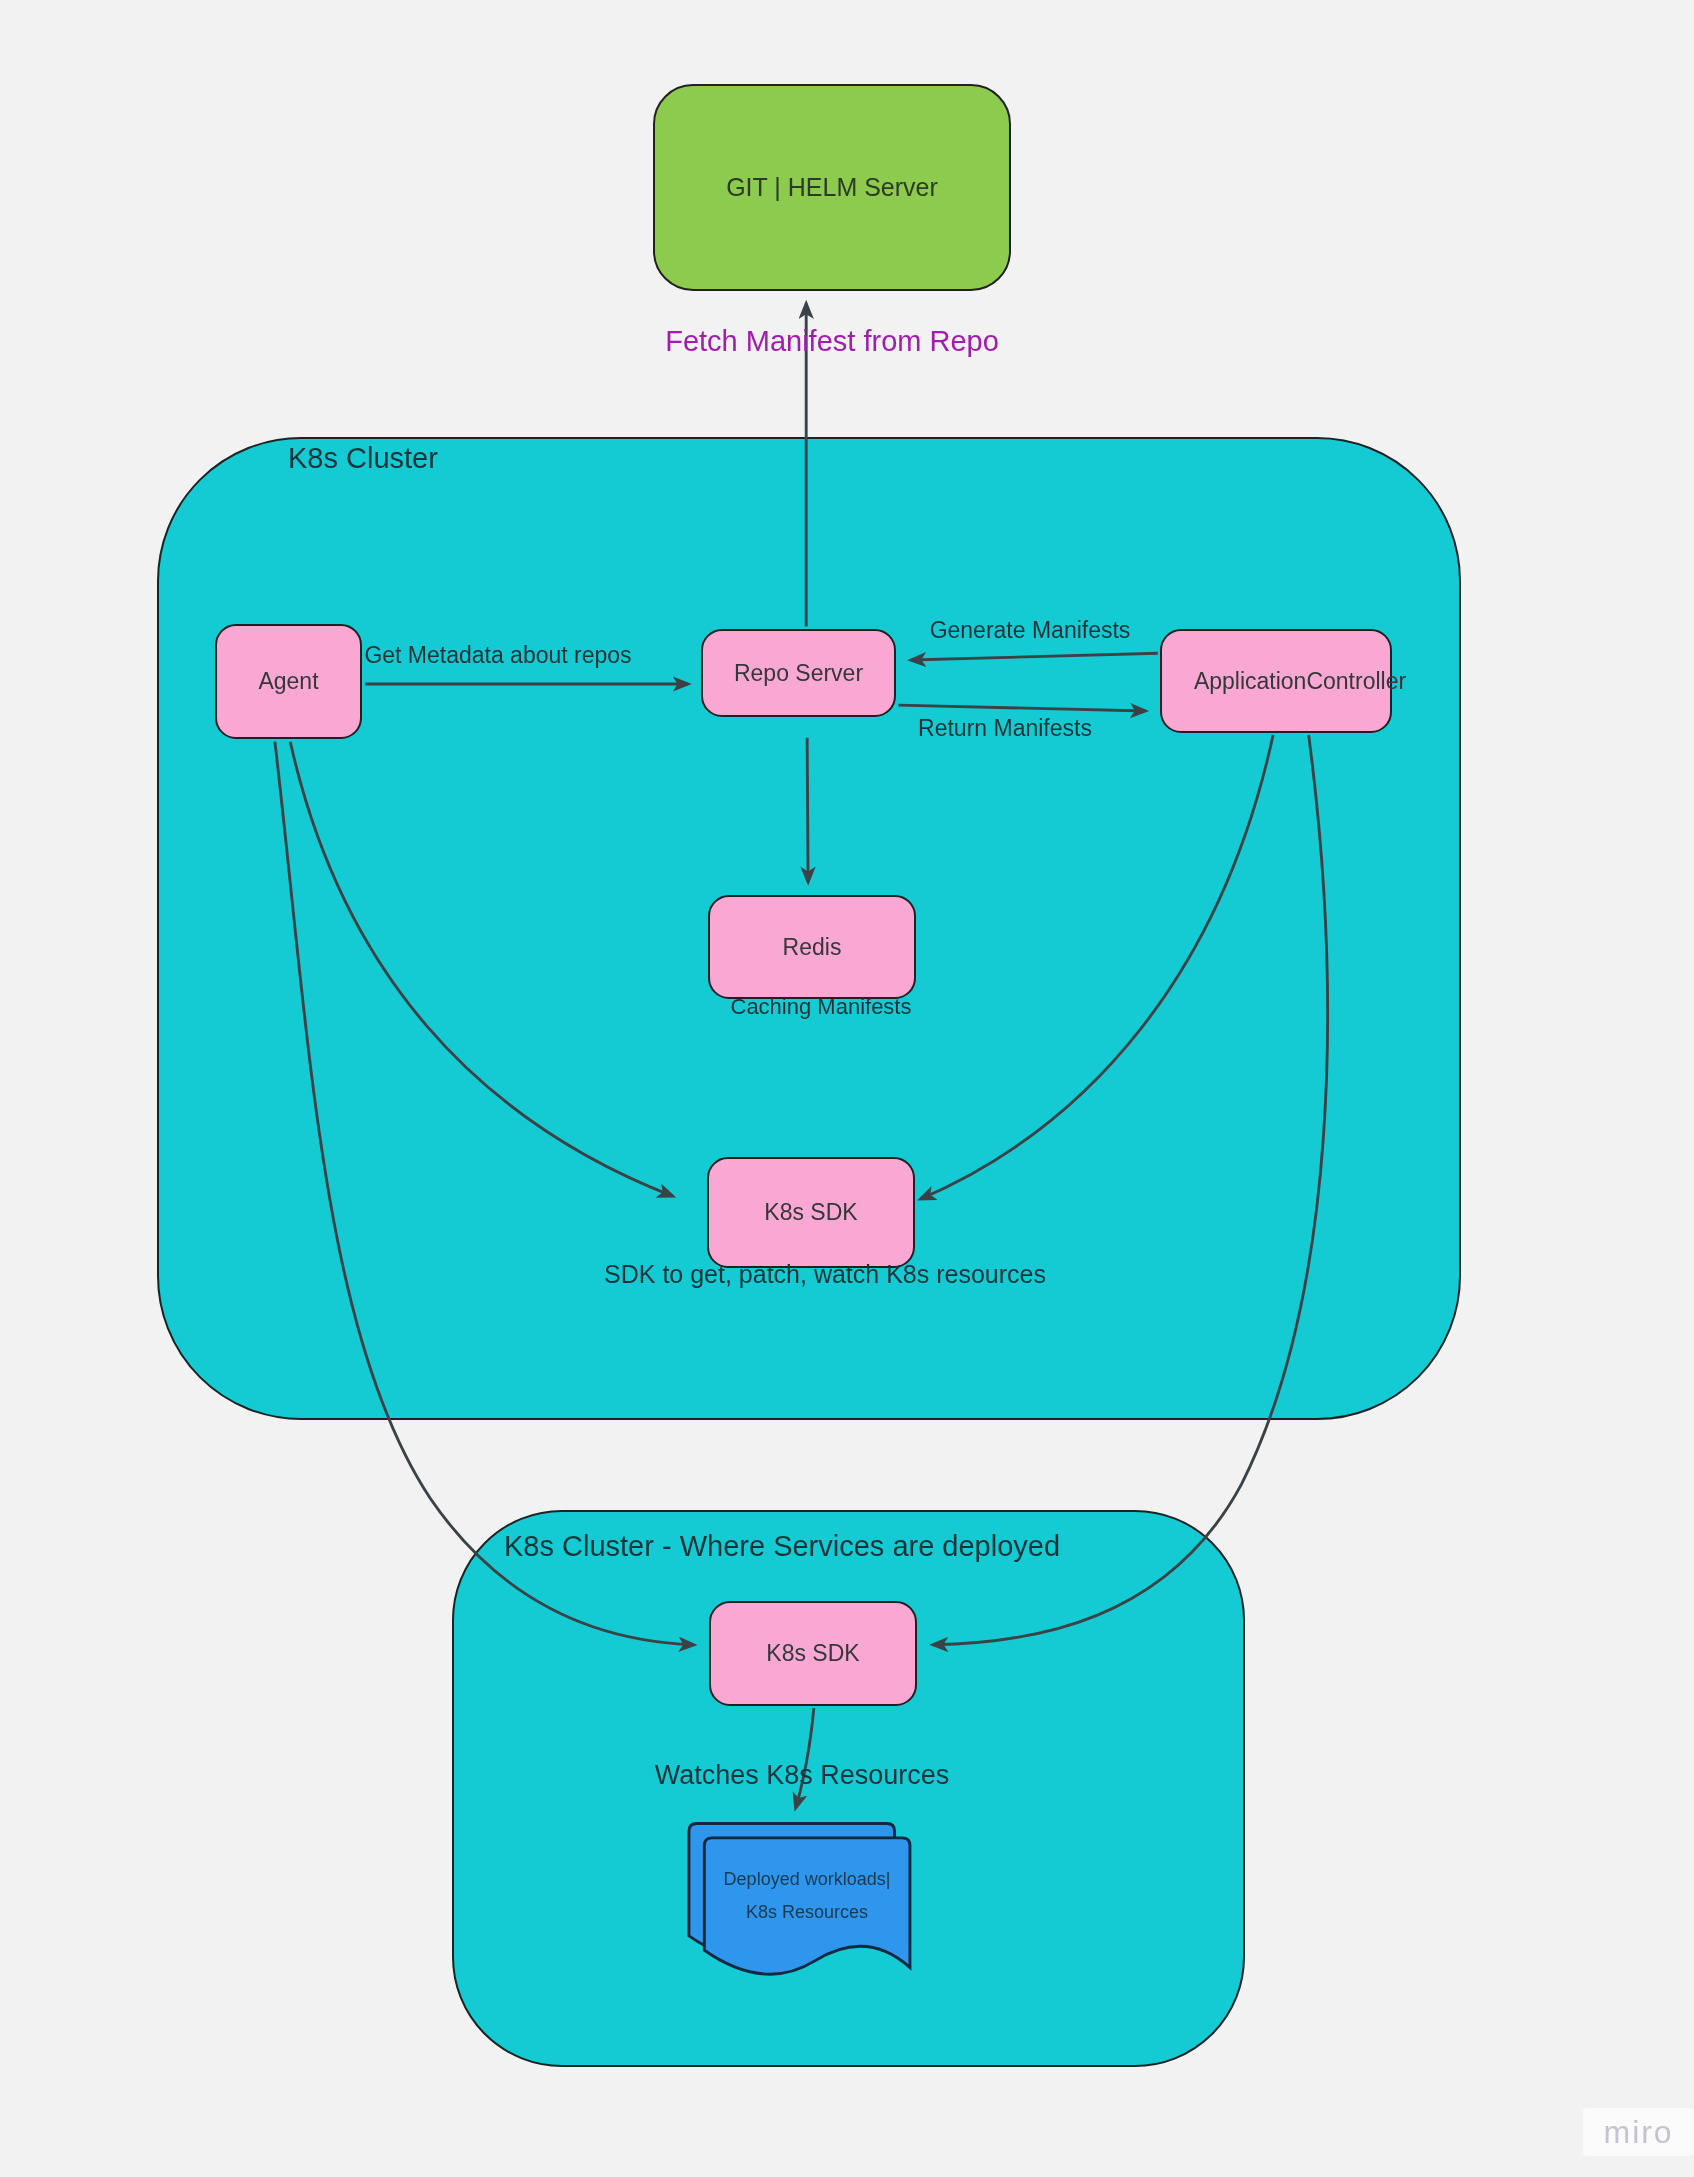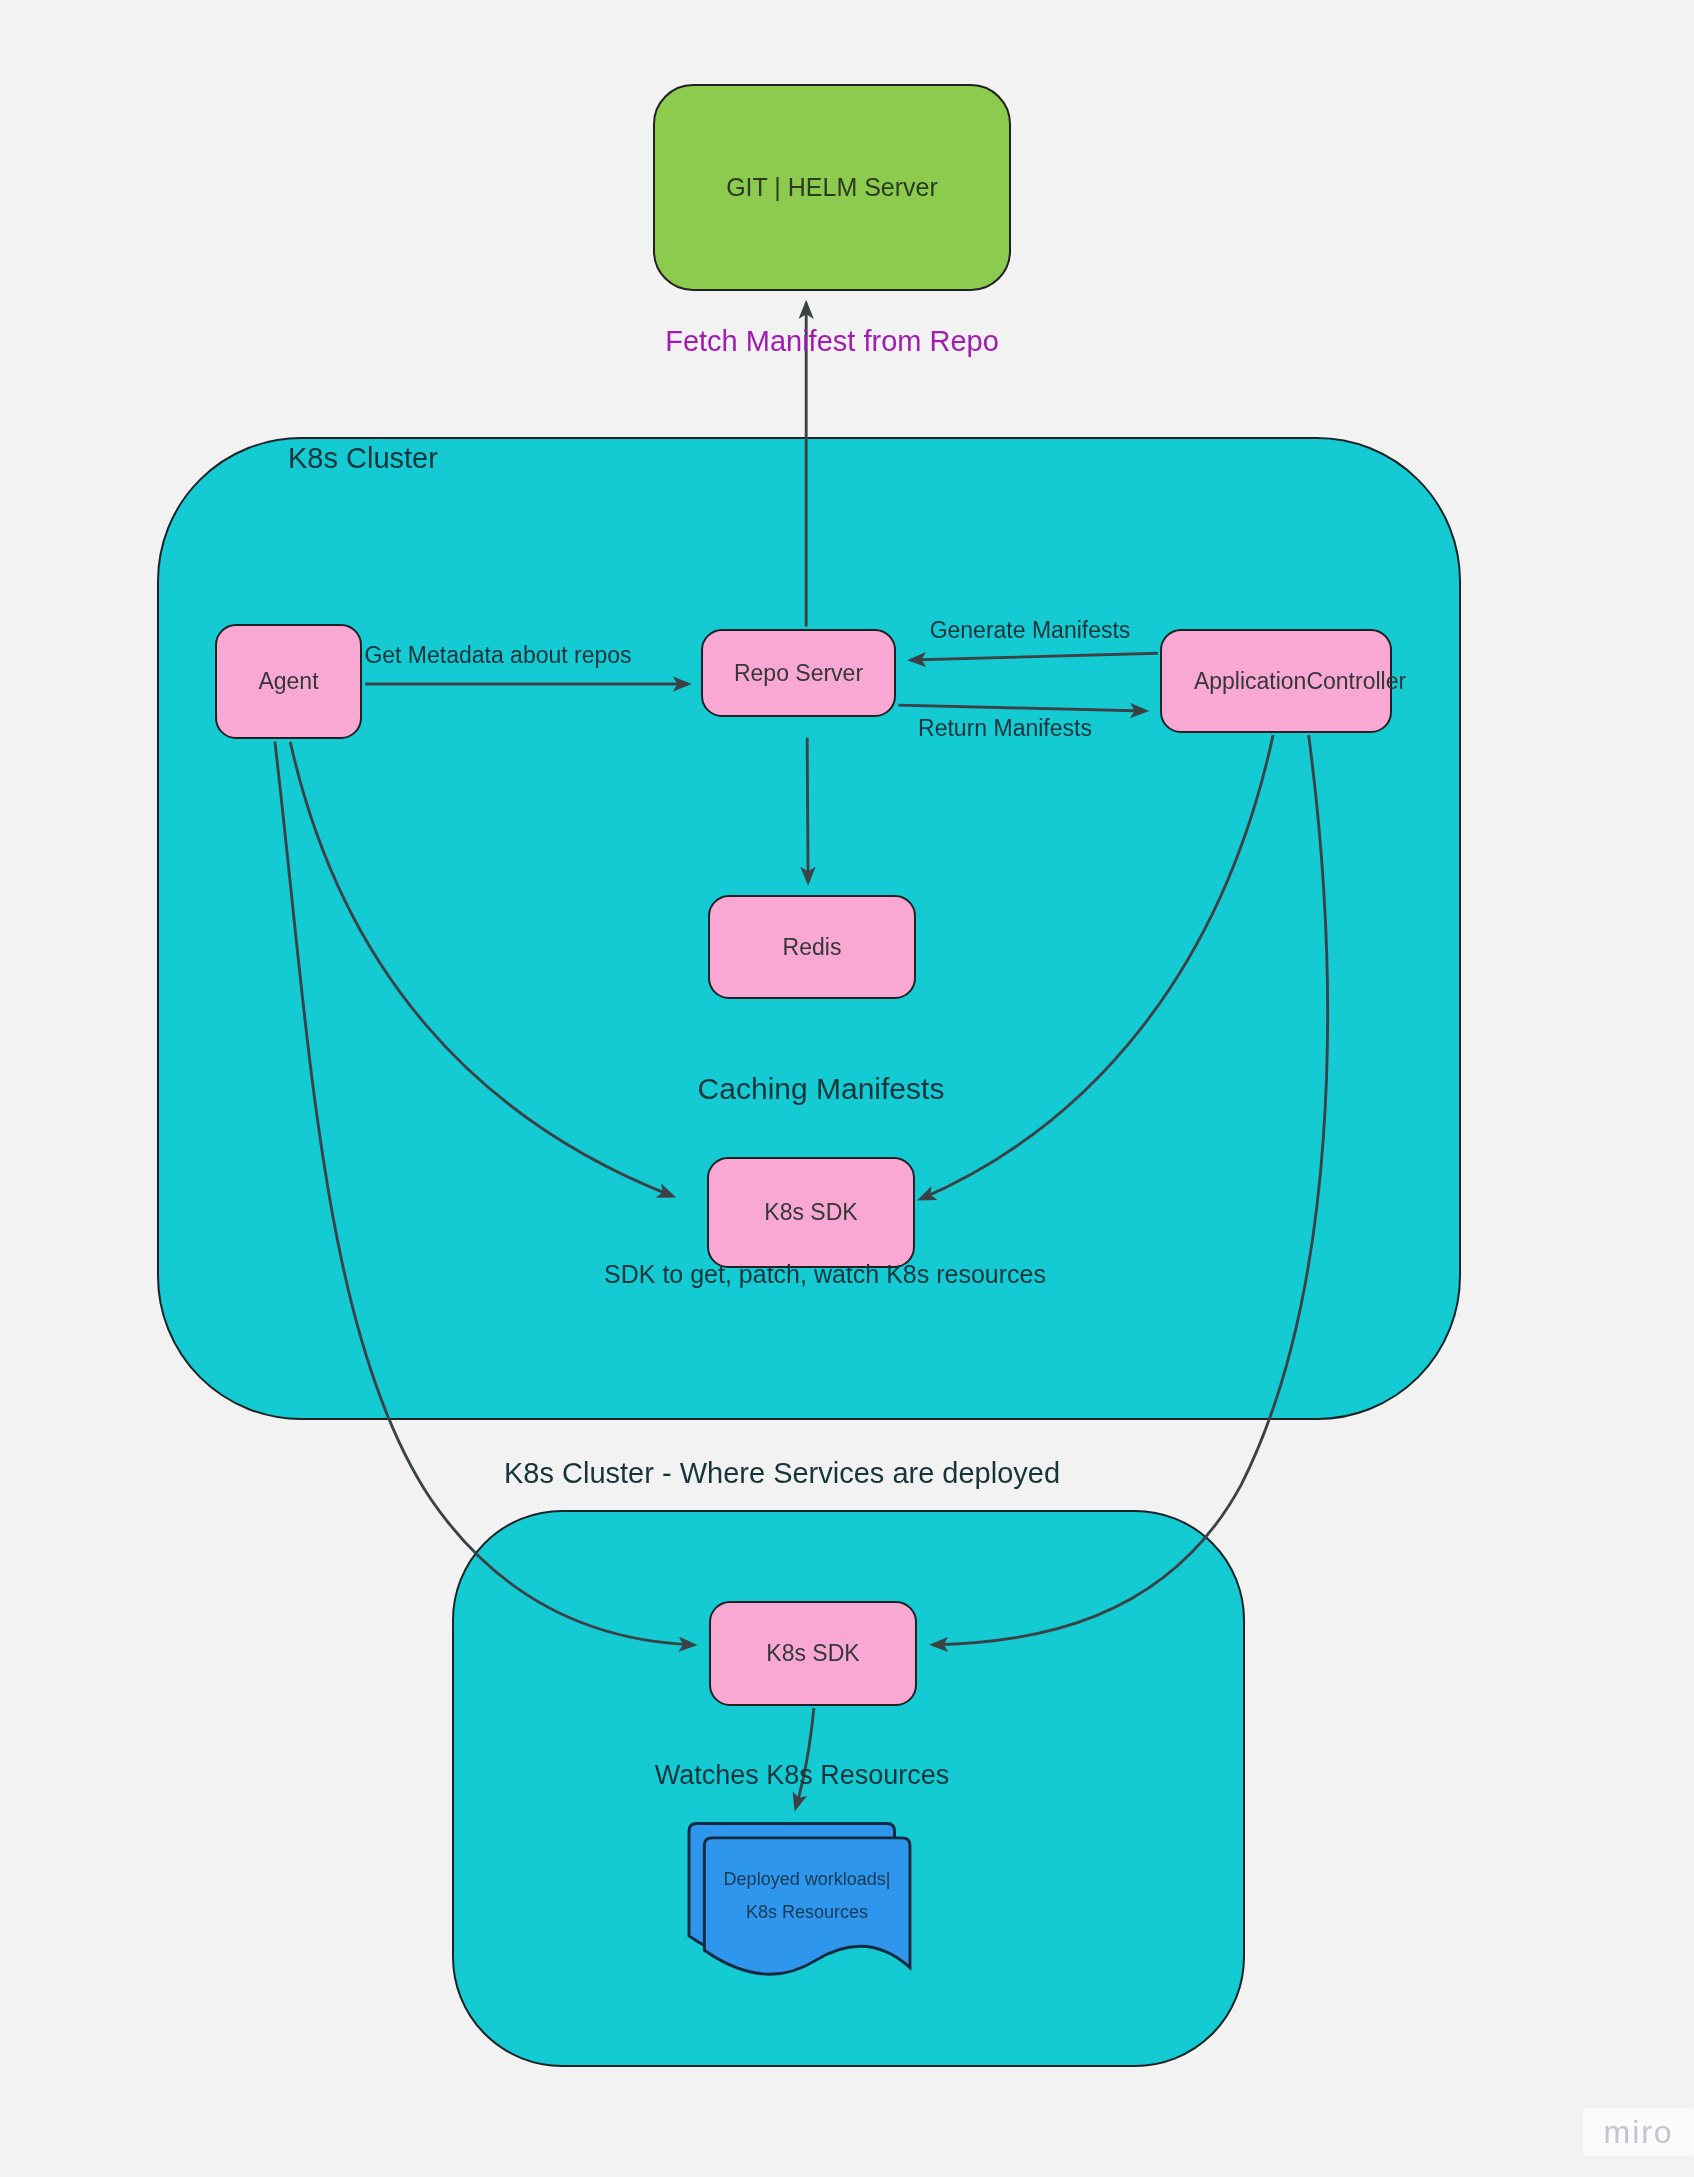--- a/index.html
+++ b/index.html
@@ -107,21 +107,21 @@
              C900,2005 866,2005 832,2026 C798,2047 760,2045 717,2015 Z" fill="#2E96EC" stroke="#13293f" stroke-width="3"></path>
     <path d="M733,1921 Q733,1913 741,1913 L939,1913 Q947,1913 947,1921 L947,2048
              C916,2020 882,2020 848,2041 C814,2062 776,2060 733,2030 Z" fill="#2E96EC" stroke="#13293f" stroke-width="3"></path>
   </g>
 </svg>
 
 <div class="cluster" style="left:157px;top:437px;width:1304px;height:983px;border-radius:144px;"></div>
 <div class="cluster-title" style="left:288px;top:442px;">K8s Cluster</div>
 
 <div class="cluster" style="left:452px;top:1510px;width:793px;height:557px;border-radius:110px;"></div>
-<div class="cluster-title" style="left:504px;top:1457px;">K8s Cluster - Where Services are deployed</div>
+<div class="cluster-title" style="left:504px;top:1530px;">K8s Cluster - Where Services are deployed</div>
 
 <style>
   .cluster{z-index:1;}
   .cluster-title,.node,.edge-label,.caption,.doc-text,.watermark{z-index:6;}
 </style>
 
 <div class="node green" style="left:653px;top:84px;width:358px;height:207px;">
   <span>GIT | HELM Server</span>
 </div>
 
@@ -155,21 +155,21 @@
 </div>
 
 <div class="caption" style="left:544px;top:325px;width:576px;font-size:29px;color:#a21caf;">Fetch Manifest from Repo</div>
 
 <div class="edge-label" style="left:354px;top:642px;width:288px;">Get Metadata about repos</div>
 
 <div class="edge-label" style="left:886px;top:617px;width:288px;">Generate Manifests</div>
 
 <div class="edge-label" style="left:861px;top:715px;width:288px;">Return Manifests</div>
 
-<div class="caption" style="left:677px;top:1072px;width:288px;font-size:30px;">Caching Manifests</div>
+<div class="caption" style="left:677px;top:994px;width:288px;font-size:22px;">Caching Manifests</div>
 
 <div class="caption" style="left:585px;top:1260px;width:480px;font-size:25px;">SDK to get, patch, watch K8s resources</div>
 
 <div class="caption" style="left:562px;top:1760px;width:480px;font-size:27px;">Watches K8s Resources</div>
 
 <div class="watermark">
   <span>miro</span>
 </div>
 
 

